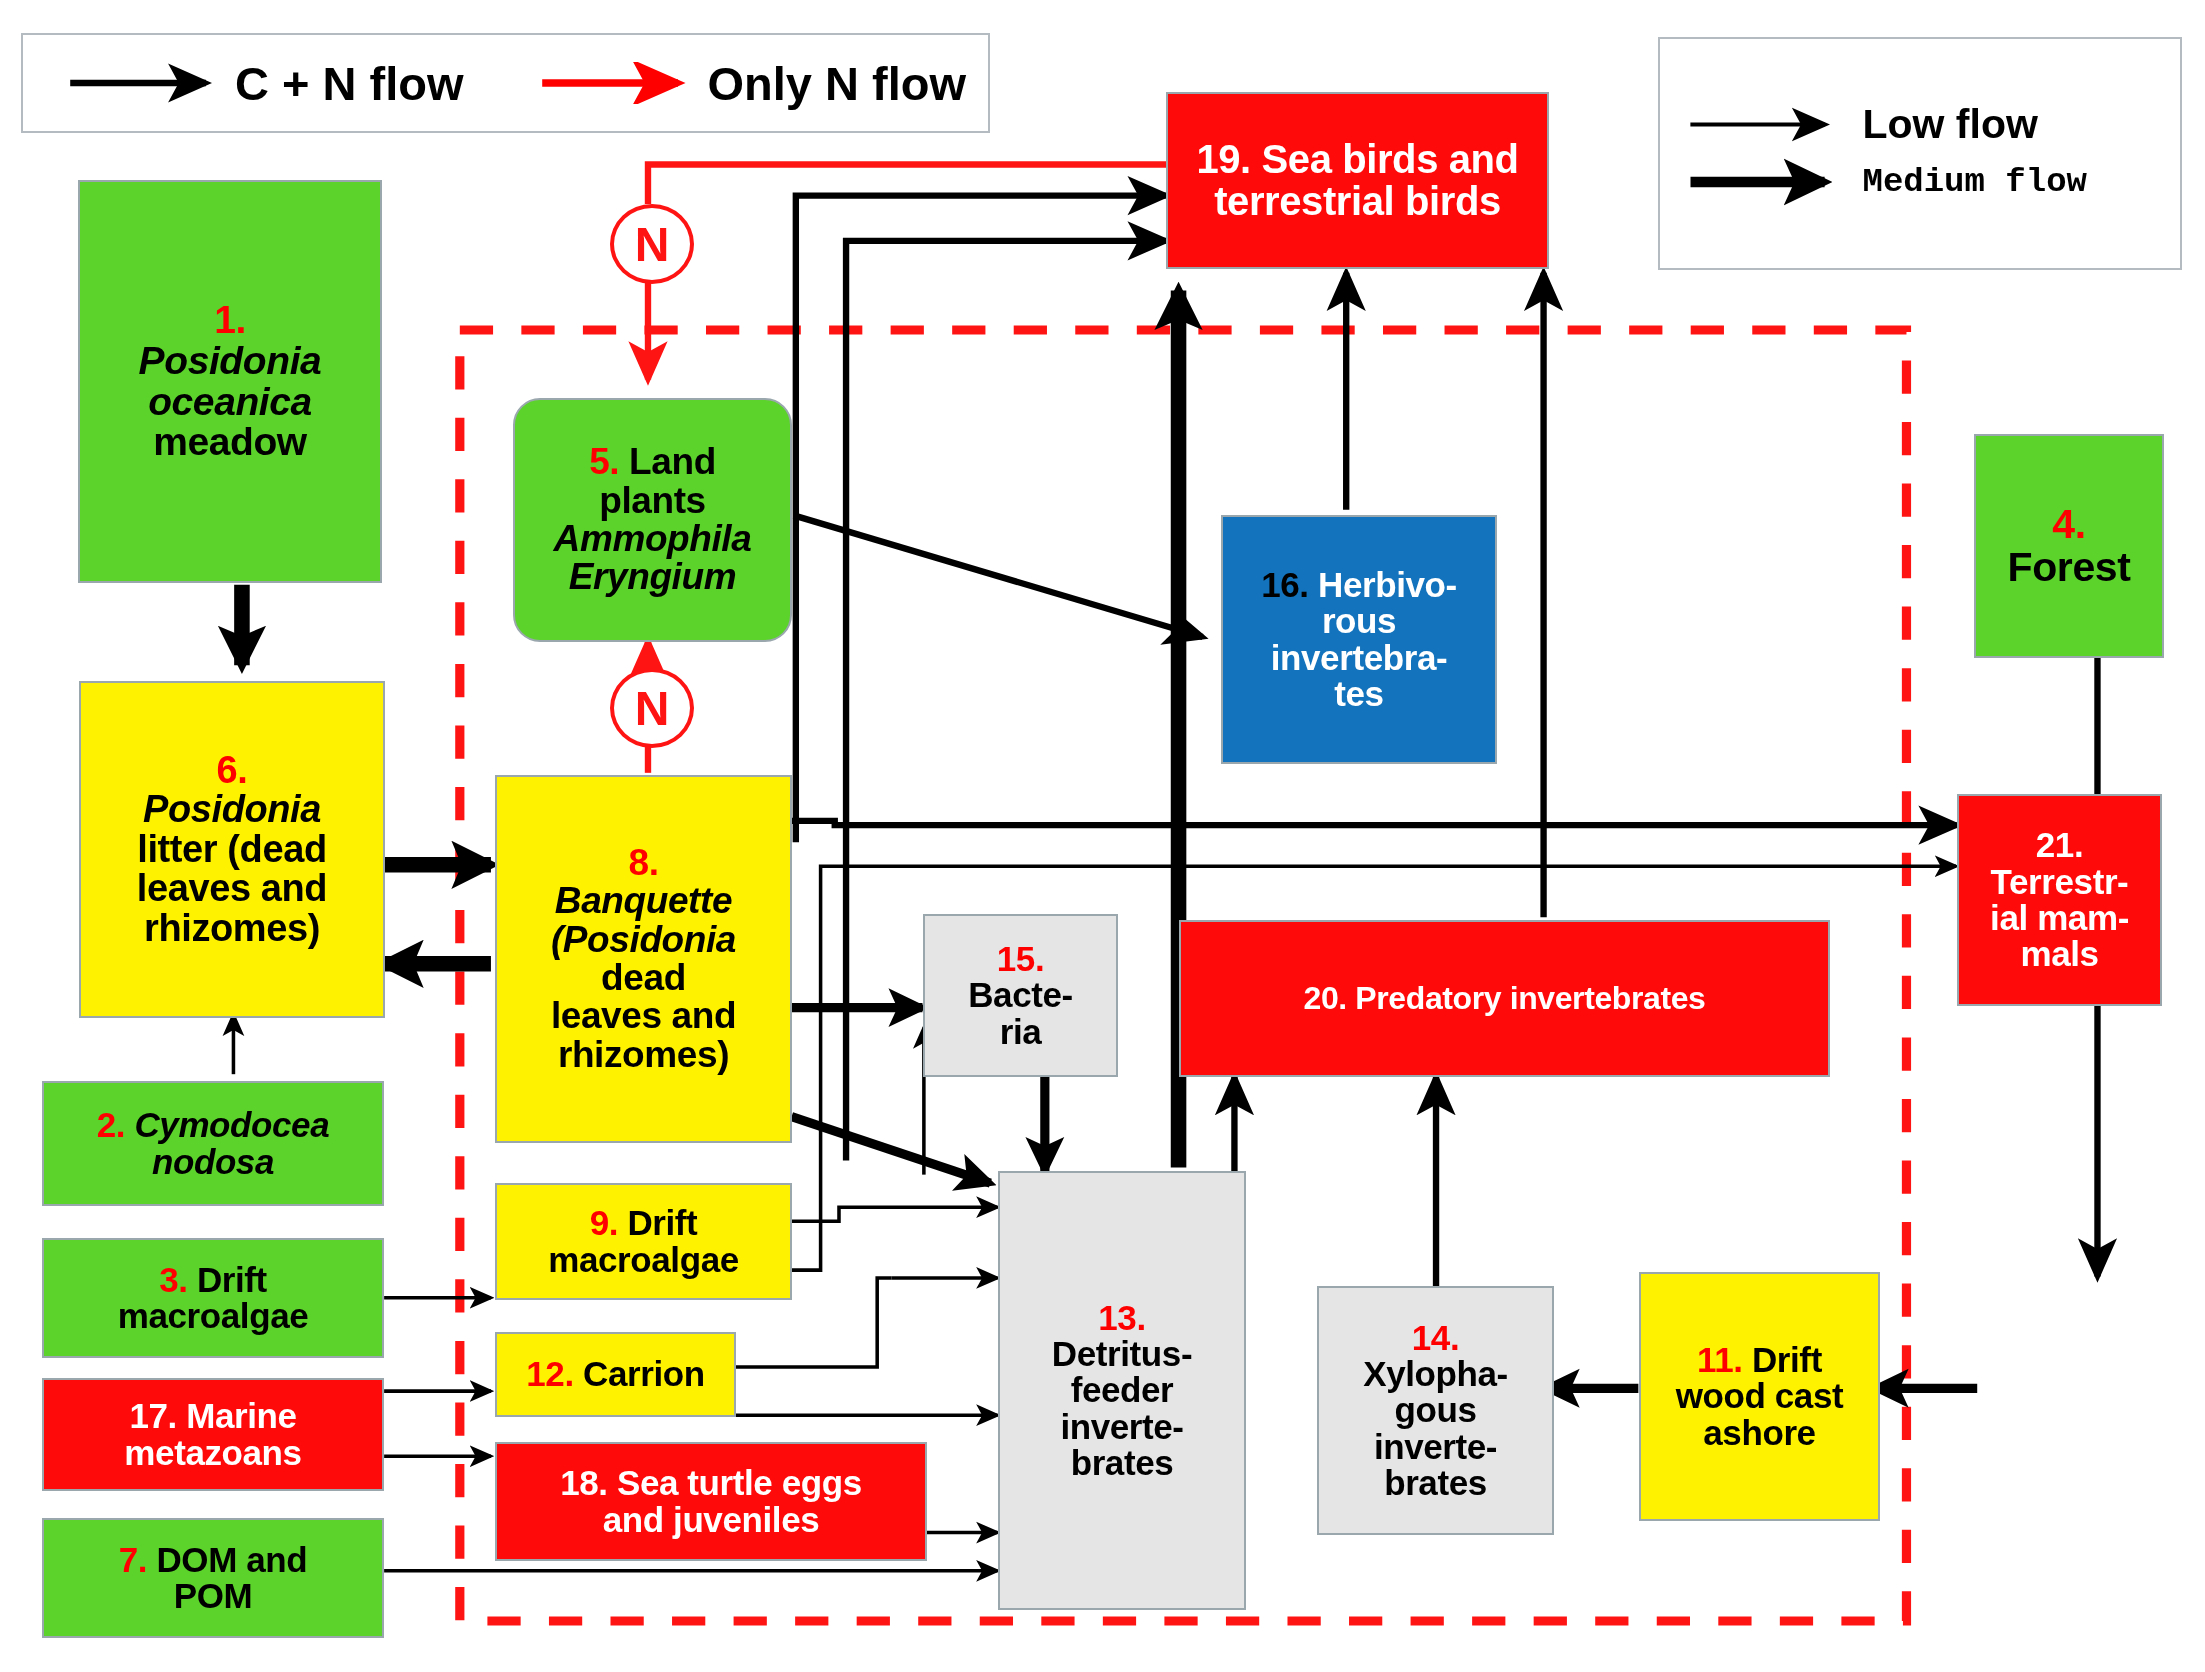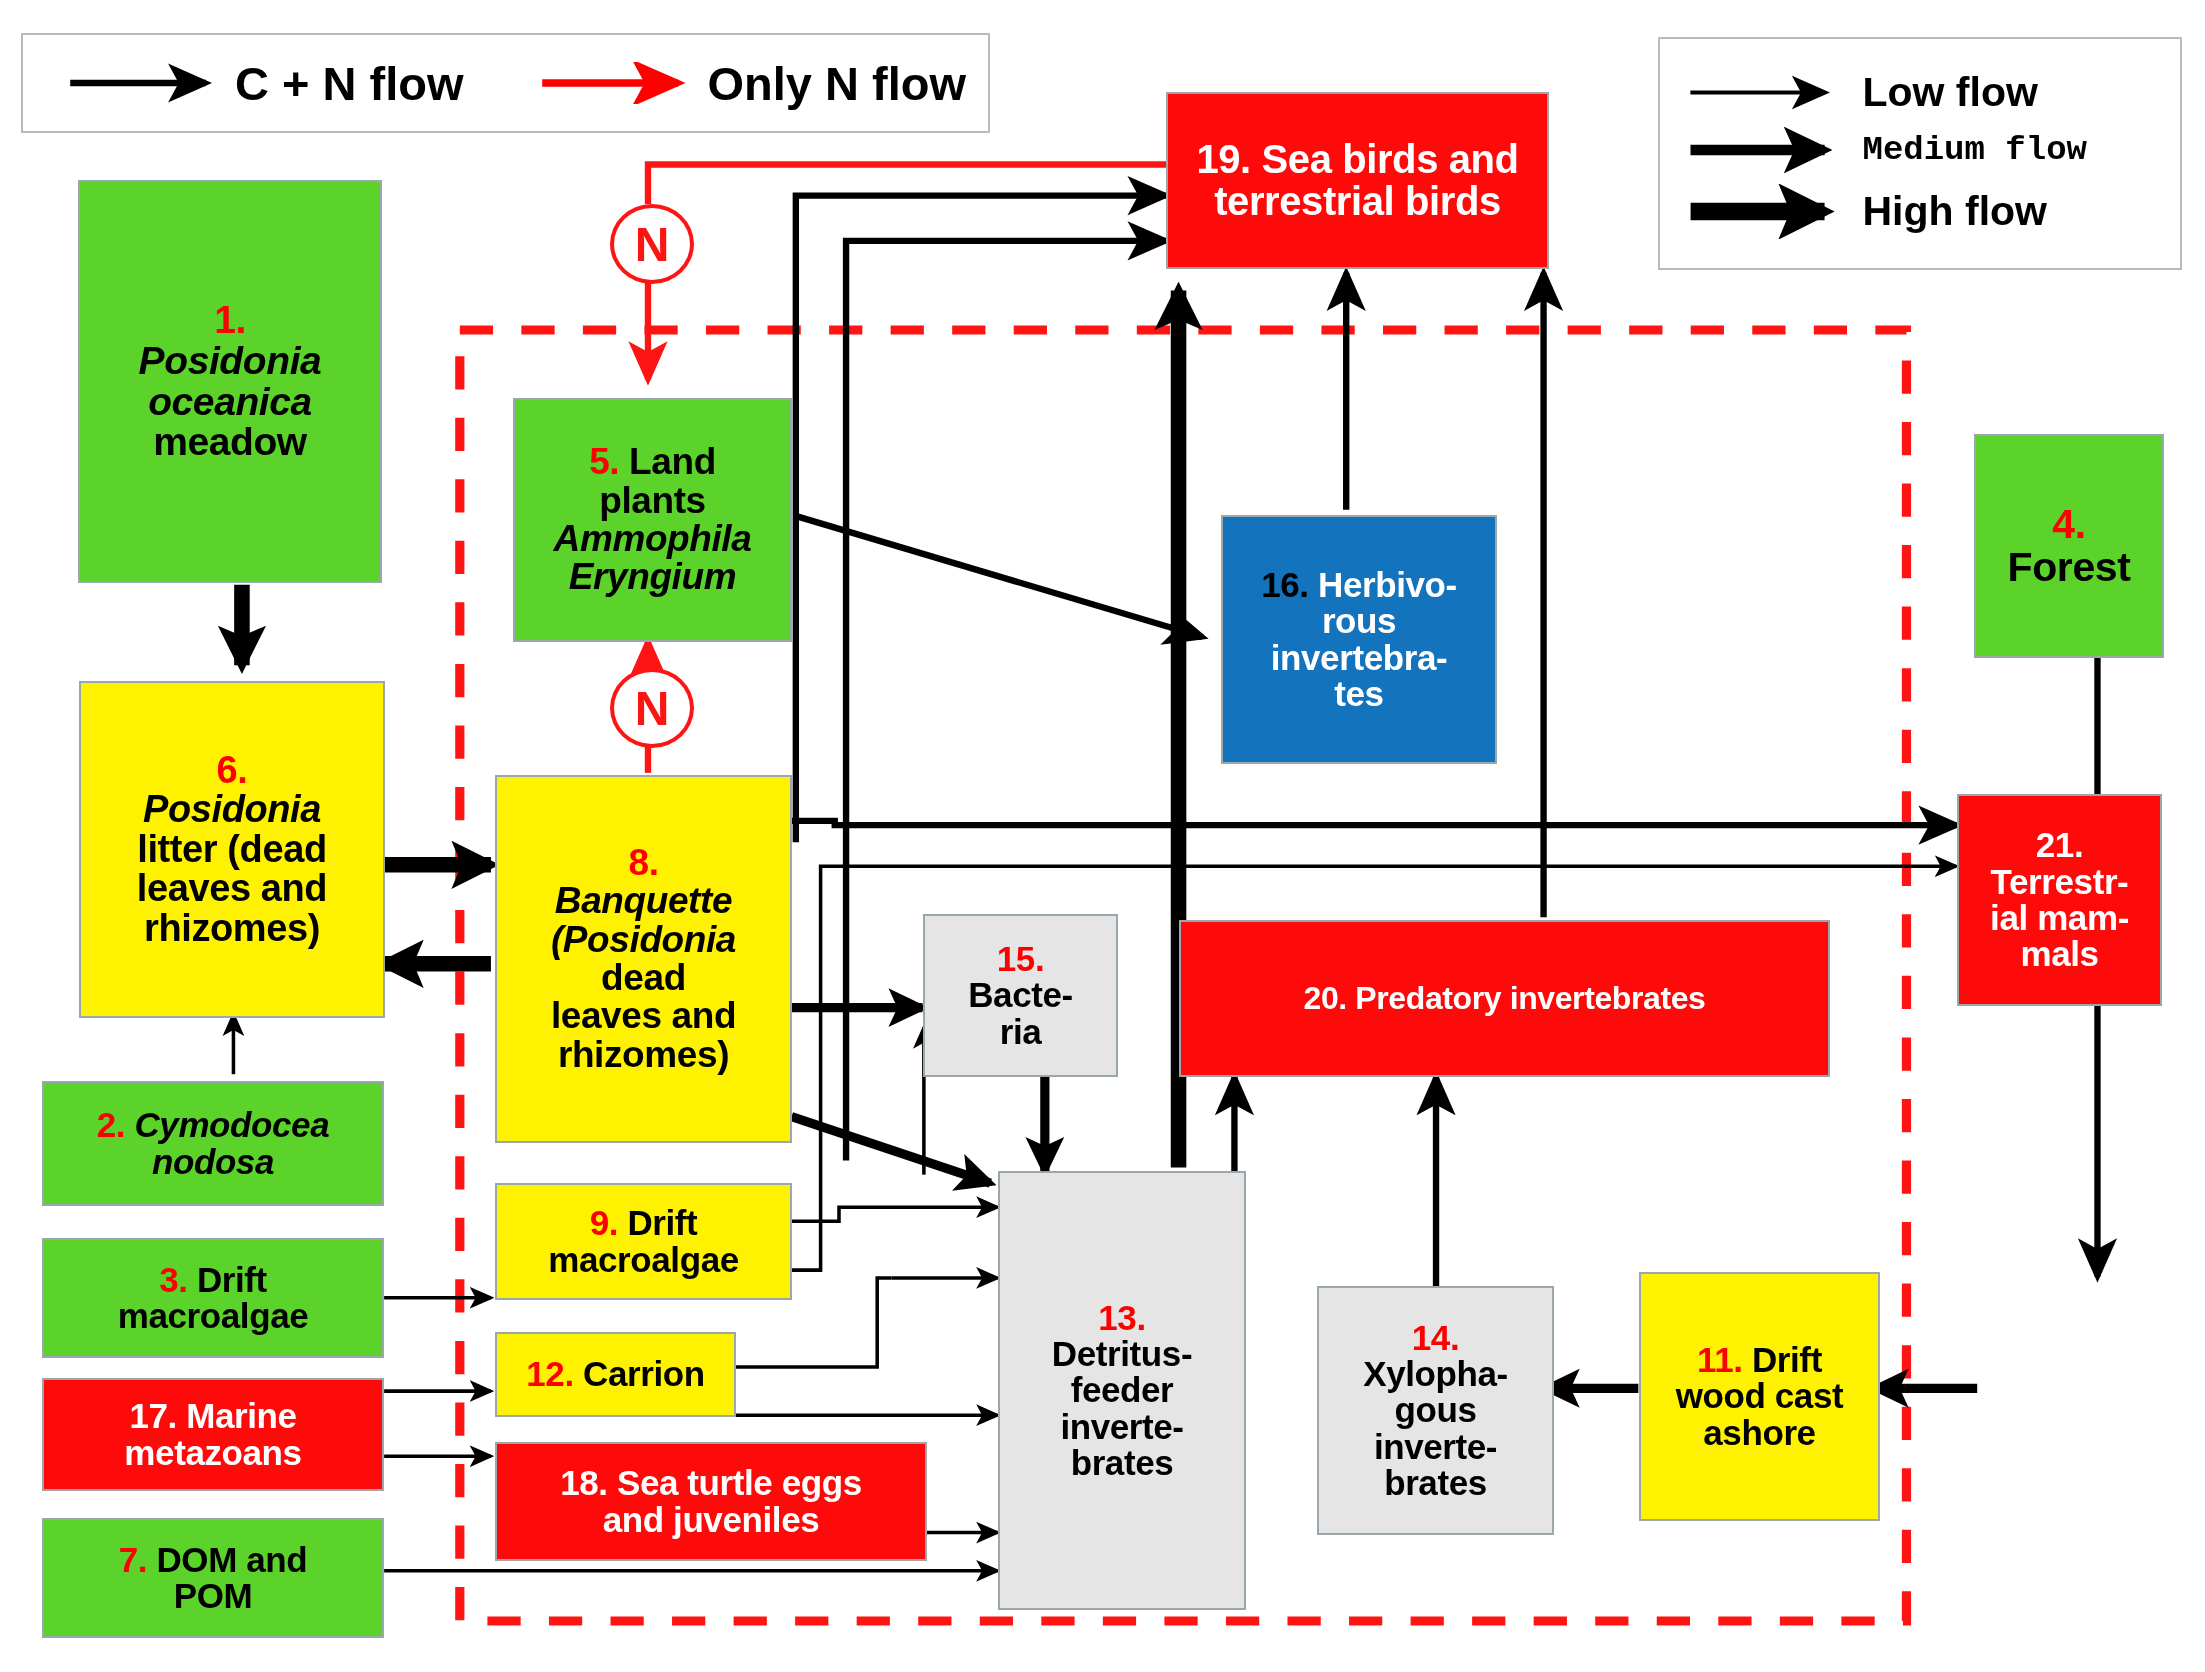--- a/index.html
+++ b/index.html
@@ -165,21 +165,21 @@
   </div>
 
   <div class="node green" style="left:42px;top:1518px;width:342px;height:120px;font-size:35px;">
     <div class="txt">
       <span class="num">7.</span>
       <span>DOM and</span><br>
       <span>POM</span>
     </div>
   </div>
 
-  <div class="node green" style="left:513px;top:398px;width:279px;height:244px;font-size:37px;">
+  <div class="node green" style="left:513px;top:398px;width:279px;height:244px;font-size:37px;border-radius:27px;">
     <div class="txt">
       <span class="num">5.</span>
       <span>Land</span><br>
       <span>plants</span><br>
       <span class="ital">Ammophila</span><br>
       <span class="ital">Eryngium</span>
     </div>
   </div>
 
   <div class="node yellow" style="left:495px;top:775px;width:297px;height:368px;font-size:37px;">
@@ -347,28 +347,17 @@
         <svg width="177" height="48" viewBox="0 0 250 68">
           <defs>
               <marker id="lgM" viewBox="0 0 10 10" refX="8.4" refY="5" markerWidth="4.6" markerHeight="4.6" orient="auto-start-reverse">
             <path d="M0,0.2 L10,5 L0,9.8 L2.2,5 Z" fill="#000"></path>
               </marker>
             </defs>
           <path d="M6,34 L196,34" stroke="#000" stroke-width="15" marker-end="url(#lgM)"></path>
         </svg>
         <span class="legend-label" style="font-size:34px;font-family:Liberation Mono, monospace;">Medium flow</span>
       </div>
-      <div class="legend-row">
-        <svg width="177" height="55" viewBox="0 0 250 78">
-          <defs>
-              <marker id="lgH" viewBox="0 0 10 10" refX="8.2" refY="5" markerWidth="3.2" markerHeight="3.2" orient="auto-start-reverse">
-            <path d="M0,0 L10,5 L0,10 L2.1,5 Z" fill="#000"></path>
-              </marker>
-            </defs>
-          <path d="M6,39 L196,39" stroke="#000" stroke-width="25" marker-end="url(#lgH)"></path>
-        </svg>
-        <span class="legend-label" style="font-size:41px;">High flow</span>
-      </div>
     </div>
   </div>
 
 </div>
 
 
 </body></html>

